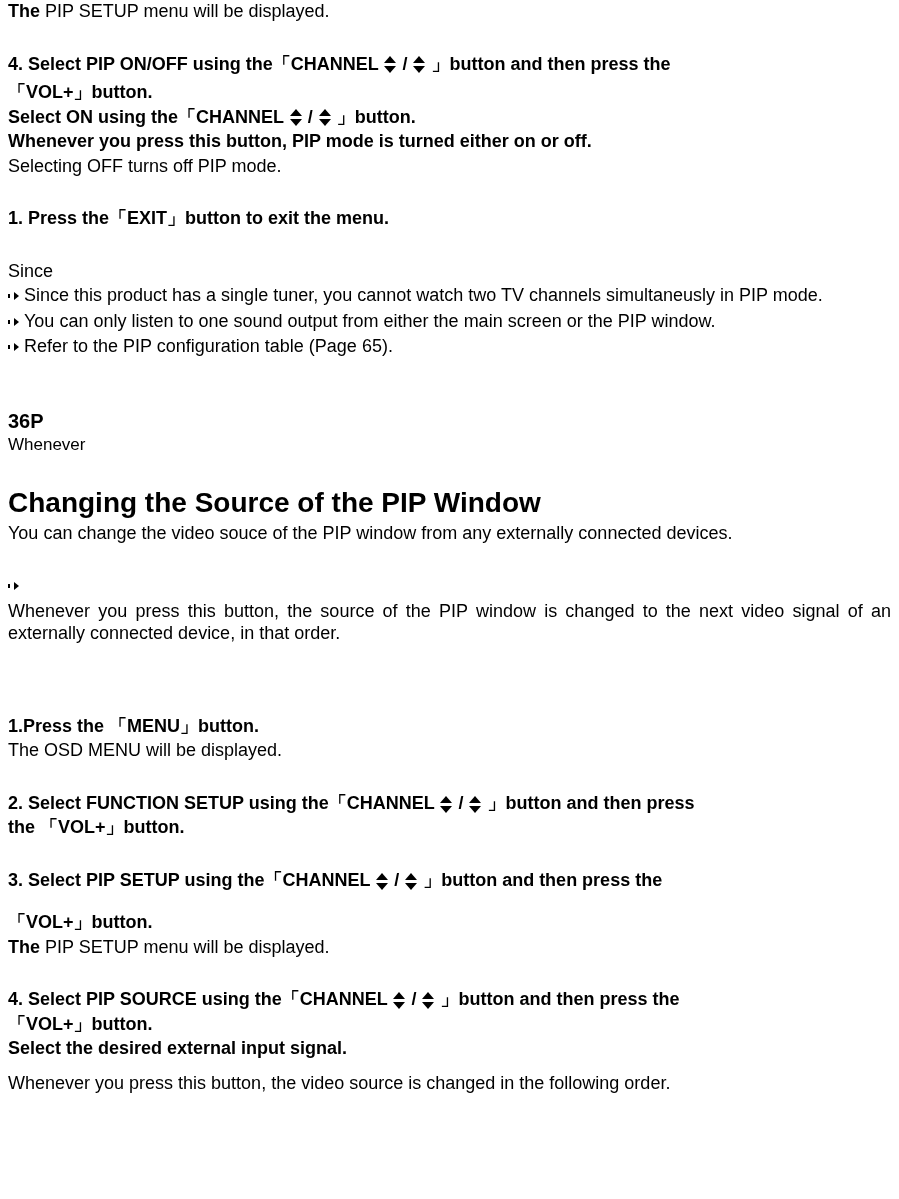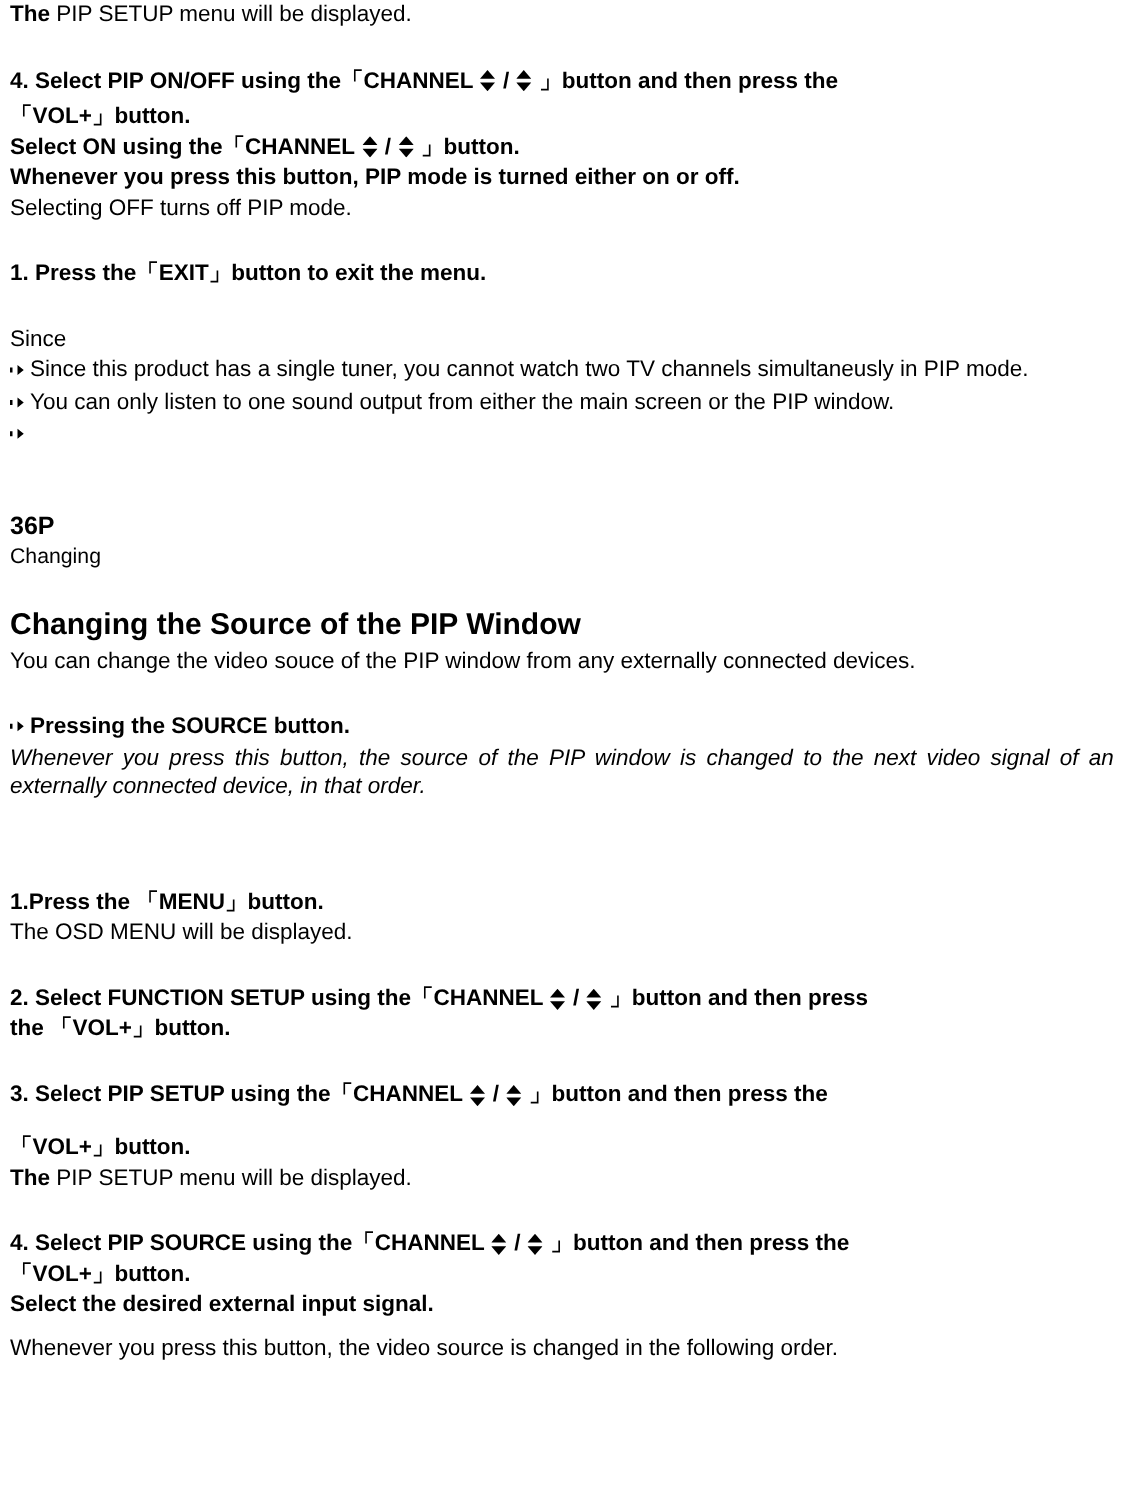--- a/index.html
+++ b/index.html
@@ -14,21 +14,21 @@
     font-size: 18px;
     color: #000;
     line-height: 1.25;
     padding: 0 8px 8px 8px;
     box-sizing: border-box;
   }
   p { margin: 0 0 6px 0; }
   .bold { font-weight: bold; }
   .spaced-top { margin-top: 30px; }
   .small { font-size: 17px; }
-  .just { text-align: justify; font-style: italic; }
+  .just { text-align: justify; }
   .udarrow {
     display: inline-block;
     vertical-align: middle;
     margin: 0 1px;
   }
   .udarrow svg { display: block; }
   .hand {
     display: inline-block;
     vertical-align: -1px;
     margin-right: 4px;
@@ -90,33 +90,33 @@
       </svg></span><span>Since this product has a single tuner, you cannot watch two TV channels simultaneusly in PIP mode.</span>
 </p>
 <p style="margin-bottom:2px;">
   <span class="hand"><svg width="12" height="12">
         <use href="#handpoint"></use>
       </svg></span><span>You can only listen to one sound output from either the main screen or the PIP window.</span>
 </p>
 <p>
   <span class="hand"><svg width="12" height="12">
         <use href="#handpoint"></use>
-      </svg></span>
+      </svg></span><span>Refer to the PIP configuration table (Page 65).</span>
 </p>
 
 <p class="bold" style="font-size:20px; margin-top:50px; margin-bottom:0;">36P</p>
-<p class="small" style="margin-bottom:30px;">Changing</p>
+<p class="small" style="margin-bottom:30px;">Whenever</p>
 
-<p class="bold" style="font-size:24px; margin-bottom:2px;">Changing the Source of the PIP Window</p>
+<p class="bold" style="font-size:28px; margin-bottom:2px;">Changing the Source of the PIP Window</p>
 <p>You can change the video souce of the PIP window from any externally connected devices.</p>
 
 <p class="spaced-top" style="margin-bottom:2px;">
   <span class="hand"><svg width="12" height="12">
         <use href="#handpoint"></use>
-      </svg></span><span class="bold">Pressing the SOURCE button.</span>
+      </svg></span>
 </p>
 <p class="just">  Whenever you press this button, the source of the PIP window is changed to the next video signal of an externally connected device, in that order.</p>
 
 <p class="bold" style="margin-top:70px; margin-bottom:2px;">1.Press the 「MENU」button.</p>
 <p> The OSD MENU will be displayed.</p>
 
 <p class="bold spaced-top" style="margin-bottom:2px;">
   <span>2. Select FUNCTION SETUP using the「CHANNEL</span>
   <span class="udarrow"><svg width="12" height="17">
         <use href="#updown"></use>

